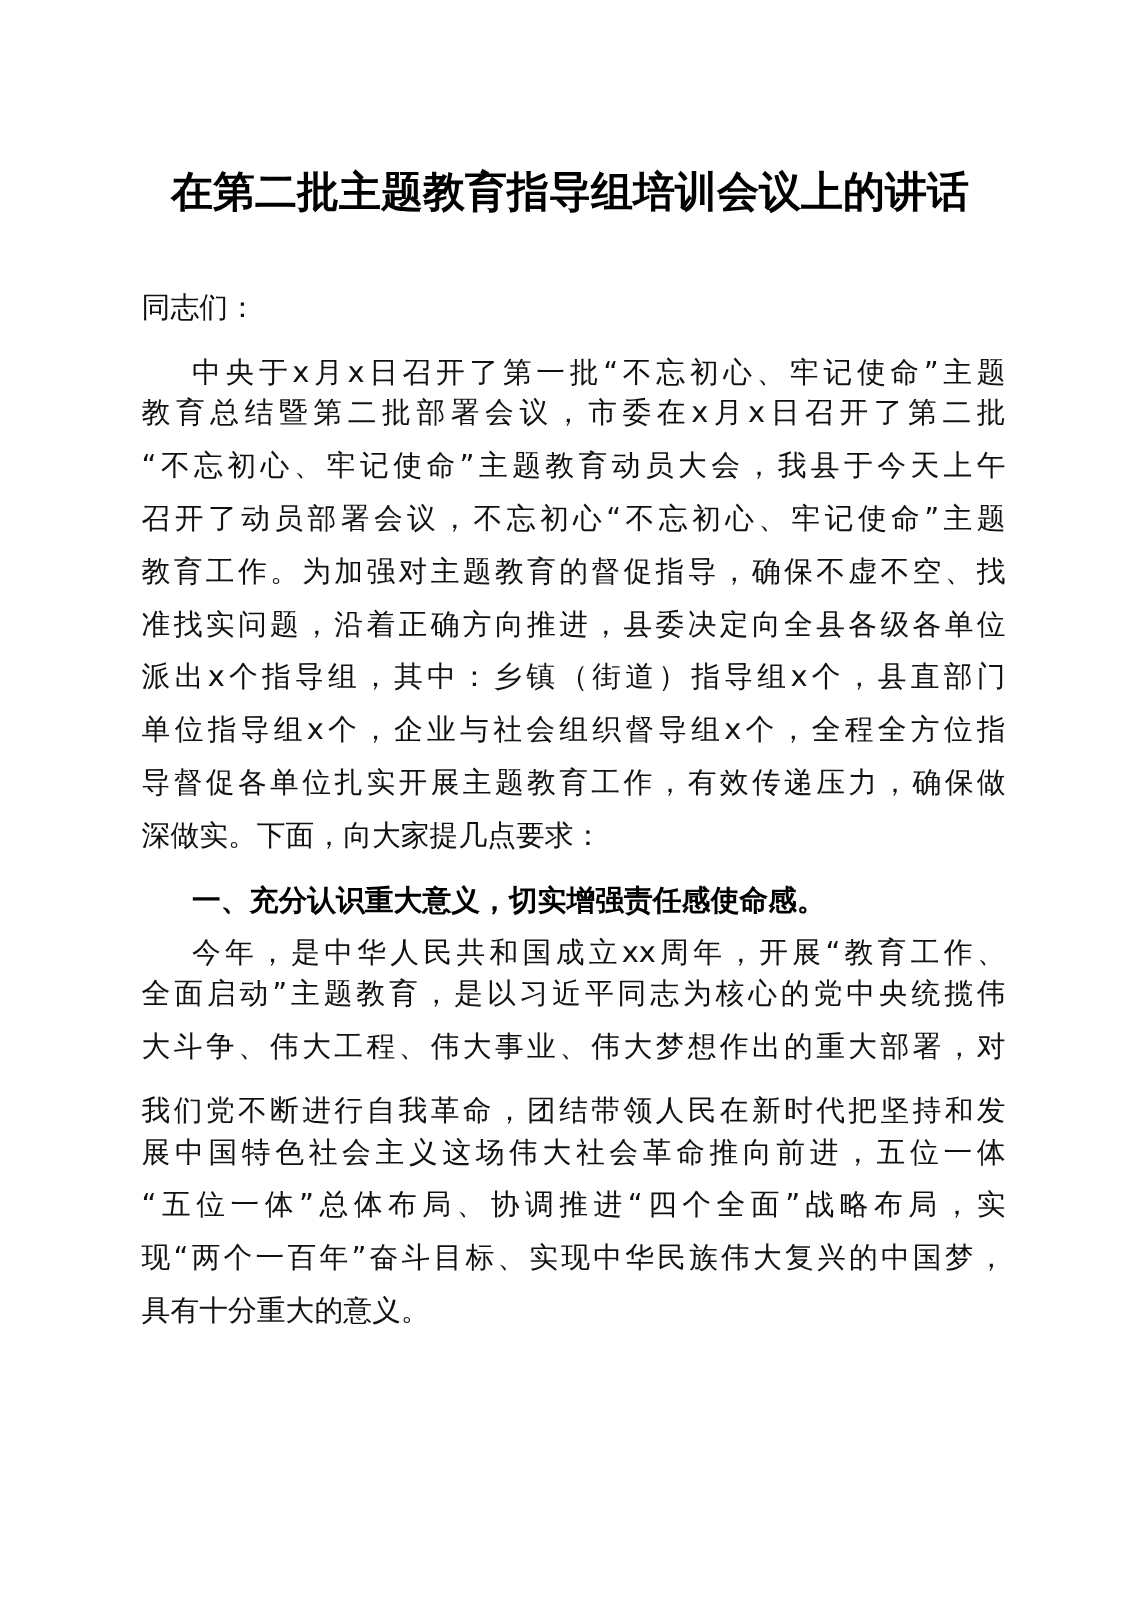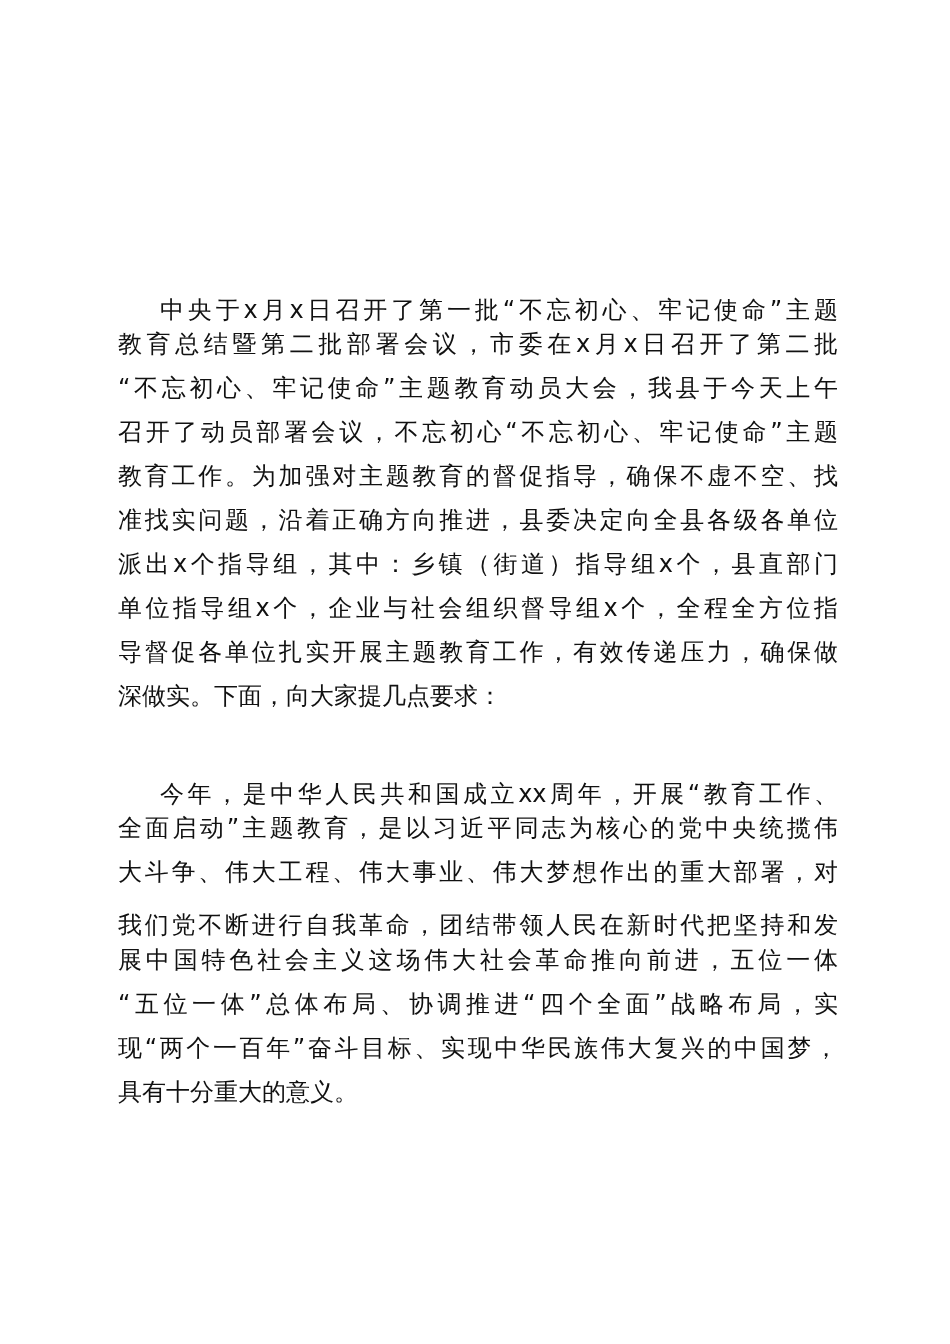--- a/index.html
+++ b/index.html
@@ -19,35 +19,38 @@
     letter-spacing: 0px;
   }
   .line.indent { left: 160px; width: 678px; margin-top: 10px; }
   .line.last { text-align-last: left; }
   .line.heading { font-weight: bold; color: #000; }
 </style>
 </head>
 <body>
 
 <div class="page">
+  <div class="title">在第二批主题教育指导组培训会议上的讲话</div>
 
+  <div class="line last" style="top:234px">同志们：</div>
 
   <div>
     <div class="line indent" style="top:278px">中央于x月x日召开了第一批“不忘初心、牢记使命”主题</div>
     <div class="line" style="top:322px">教育总结暨第二批部署会议，市委在x月x日召开了第二批</div>
     <div class="line" style="top:366px">“不忘初心、牢记使命”主题教育动员大会，我县于今天上午</div>
     <div class="line" style="top:410px">召开了动员部署会议，不忘初心“不忘初心、牢记使命”主题</div>
     <div class="line" style="top:454px">教育工作。为加强对主题教育的督促指导，确保不虚不空、找</div>
     <div class="line" style="top:498px">准找实问题，沿着正确方向推进，县委决定向全县各级各单位</div>
     <div class="line" style="top:542px">派出x个指导组，其中：乡镇（街道）指导组x个，县直部门</div>
     <div class="line" style="top:586px">单位指导组x个，企业与社会组织督导组x个，全程全方位指</div>
     <div class="line" style="top:630px">导督促各单位扎实开展主题教育工作，有效传递压力，确保做</div>
     <div class="line last" style="top:674px">深做实。下面，向大家提几点要求：</div>
   </div>
 
+  <div class="line indent last heading" style="top:718px">一、充分认识重大意义，切实增强责任感使命感。</div>
 
   <div>
     <div class="line indent" style="top:762px">今年，是中华人民共和国成立xx周年，开展“教育工作、</div>
     <div class="line" style="top:806px">全面启动”主题教育，是以习近平同志为核心的党中央统揽伟</div>
     <div class="line" style="top:850px">大斗争、伟大工程、伟大事业、伟大梦想作出的重大部署，对</div>
     <div class="line" style="top:903px">我们党不断进行自我革命，团结带领人民在新时代把坚持和发</div>
     <div class="line" style="top:938px">展中国特色社会主义这场伟大社会革命推向前进，五位一体</div>
     <div class="line" style="top:982px">“五位一体”总体布局、协调推进“四个全面”战略布局，实</div>
     <div class="line" style="top:1026px">现“两个一百年”奋斗目标、实现中华民族伟大复兴的中国梦，</div>
     <div class="line last" style="top:1070px">具有十分重大的意义。</div>

